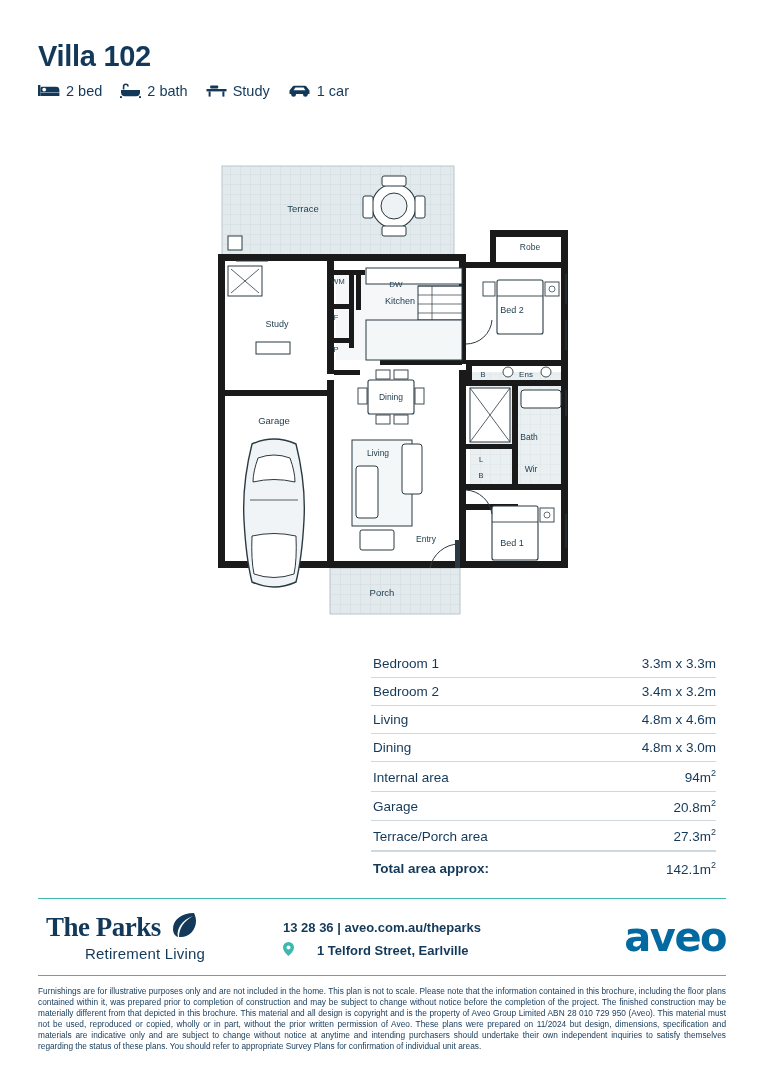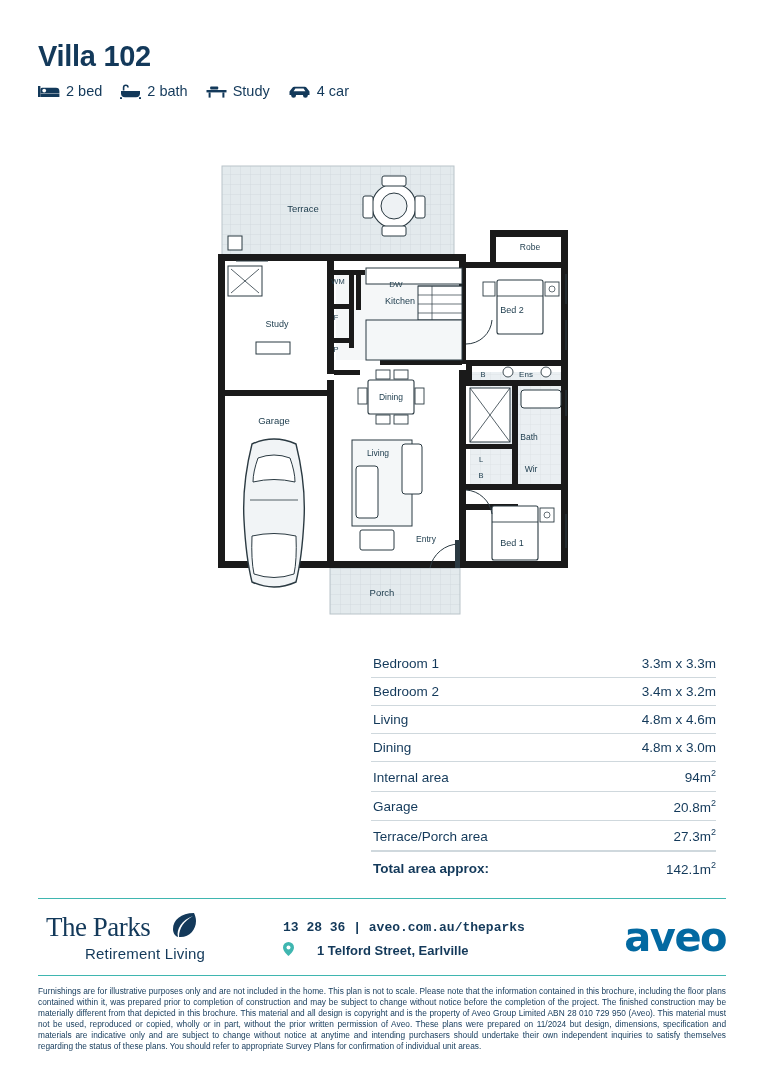--- a/index.html
+++ b/index.html
@@ -30,21 +30,21 @@
   }
   .specs {
     display: flex;
     align-items: center;
     gap: 18px;
     font-size: 14.5px;
     color: #13395a;
   }
   .spec {
     display: flex;
-    align-items: flex-end;
+    align-items: flex-start;
     gap: 6px;
   }
   .spec svg { display: block; }
 
   
   .plan {
     position: absolute;
     left: 0; top: 144px;
     width: 764px; height: 510px;
   }
@@ -90,41 +90,41 @@
     left: 38px; right: 38px; top: 908px;
     height: 62px;
   }
   .parks-logo {
     position: absolute; left: 8px; top: 6px;
     color: #13395a;
   }
   .parks-name {
     font-family: "Liberation Serif", serif;
     font-size: 27px;
-    font-weight: normal;
+    font-weight: bold;
     letter-spacing: -0.5px;
     line-height: 1;
   }
   .parks-sub {
     font-size: 15px;
     letter-spacing: 0.2px;
     margin-top: 4px;
     padding-left: 39px;
   }
   .leaf {
     position: absolute;
     left: 122px; top: -4px;
   }
   .contact {
     position: absolute;
     left: 245px; top: 12px;
     font-size: 13px;
     color: #13395a;
   }
-  .contact .line1 { font-weight: bold; margin-bottom: 7px; font-family: Liberation Mono, monospace; }
+  .contact .line1 { font-weight: bold; margin-bottom: 7px; }
   .contact .line2 { font-weight: bold; display: flex; align-items: center; gap: 23px; }
   .aveo {
     position: absolute;
     right: 0px; top: 6px;
     font-size: 40px;
     font-weight: bold;
     letter-spacing: -1.5px;
     color: #0369a1;
     font-family: "DejaVu Sans", sans-serif;
     margin-left: 20px;
@@ -186,21 +186,21 @@
 
       <div class="spec">
         <span>
           <svg width="23" height="15" viewBox="0 0 23 15">
             <path d="M1.5 11 V7.6 L4.6 3.6 a2 2 0 0 1 1.6 -0.8 h10.6 a2 2 0 0 1 1.6 0.8 L21.5 7.6 V11 z" fill="#13395a"></path>
             <circle cx="5.6" cy="11.4" r="2.4" fill="#13395a"></circle>
             <circle cx="17.4" cy="11.4" r="2.4" fill="#13395a"></circle>
             <path d="M5.6 7.2 L7.4 4.6 h8.2 l1.8 2.6z" fill="#ffffff"></path>
           </svg>
         </span>
-        <span>4 car</span>
+        <span>1 car</span>
       </div>
 
     </div>
   </div>
 
   <div class="plan">
     <svg width="764" height="510" viewBox="0 0 764 510">
       <defs>
         <pattern id="hatch" width="6" height="6" patternUnits="userSpaceOnUse">
           <rect width="6" height="6" fill="#dfe5e8"></rect>

